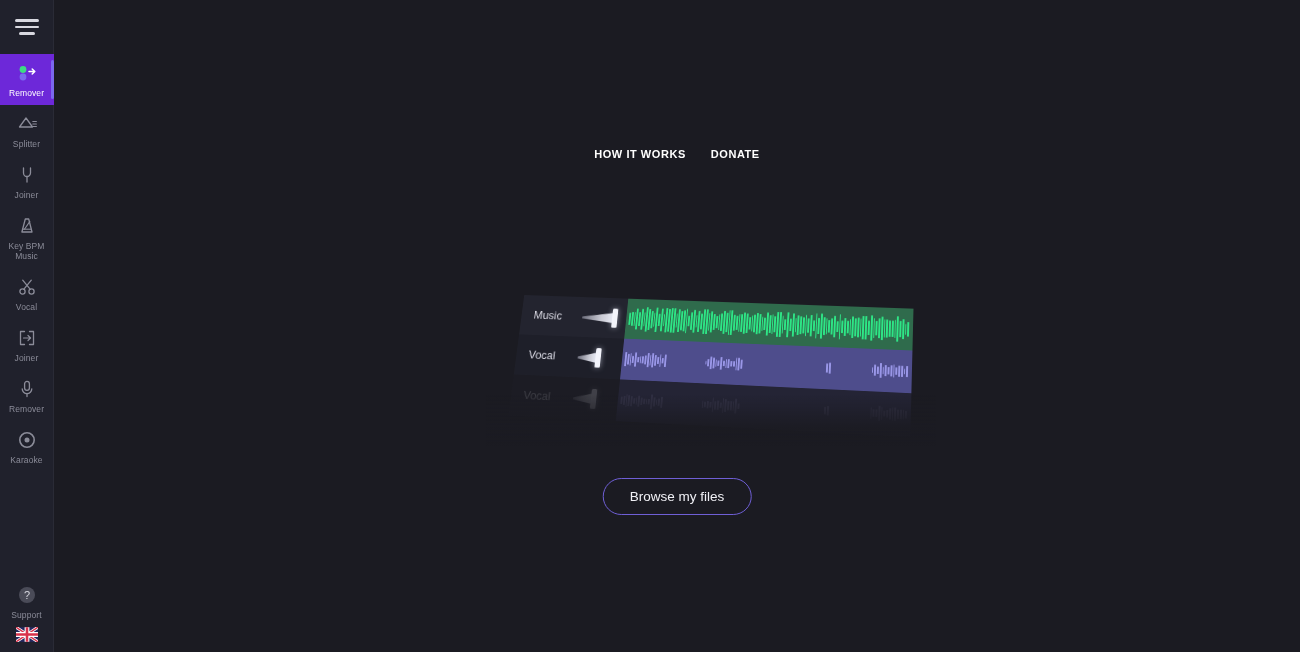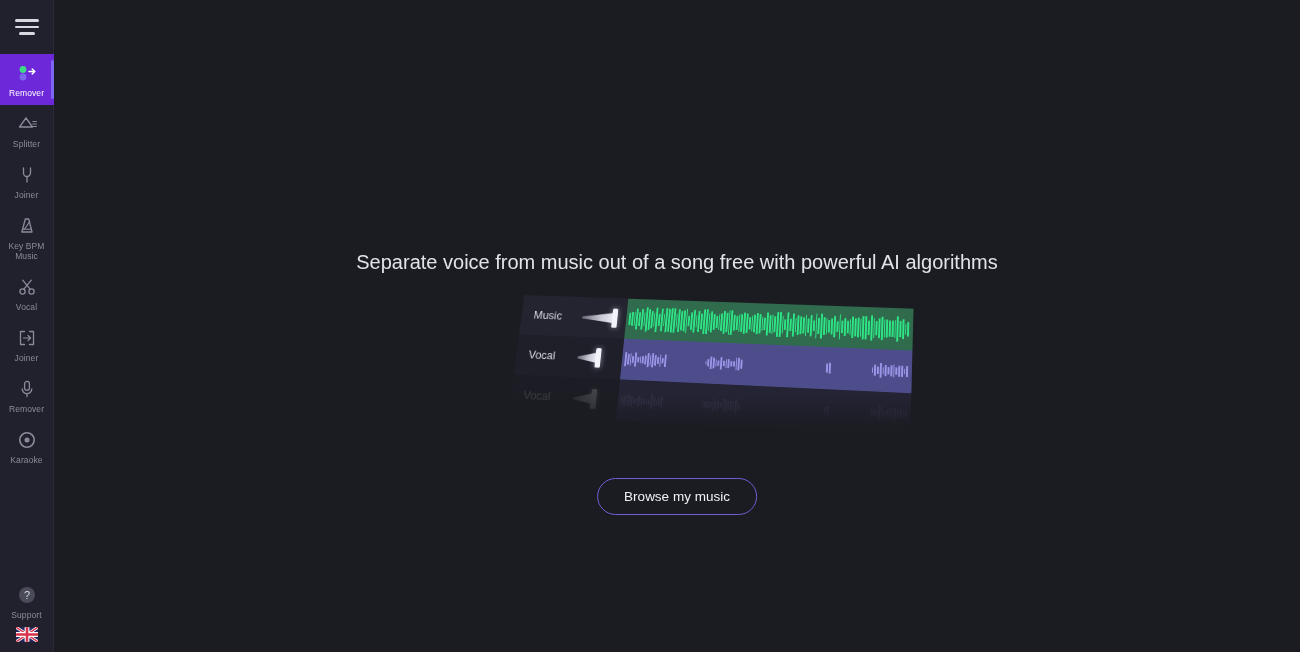--- a/index.html
+++ b/index.html
@@ -255,22 +255,25 @@
         <path d="M0,0 60,40 M60,0 0,40" stroke="#d8324a" stroke-width="4"></path>
         <path d="M30,0 v40 M0,20 h60" stroke="#ffffff" stroke-width="13"></path>
         <path d="M30,0 v40 M0,20 h60" stroke="#d8324a" stroke-width="7"></path>
       </svg>
     </span>
 
   </aside>
 
   <main class="main">
 
-
-    <p class="hero-sub">Separate voice from music out of a song free with powerful AI algorithms</p>
+    <div class="topnav">
+      <a href="#">HOW IT WORKS</a>
+      <a href="#">DONATE</a>
+    </div>
+
 
     <div class="illo">
       <div class="illo-inner">
 
         <div class="track row-music">
           <div class="ctrl">
             <span class="tname">Music</span>
             <span class="fader">
               <span class="track-bg"></span>
               <span class="wedge"></span>
@@ -640,16 +643,16 @@
                 <span style="height:19.984%"></span>
                 <span style="height:17.488%"></span>
               </span>
           </div>
         </div>
 
       </div>
       <div class="illo-fade"></div>
     </div>
 
-    <button class="browse">Browse my music</button>
+    <button class="browse">Browse my files</button>
 
   </main>
 </div>
 
 </body></html>

